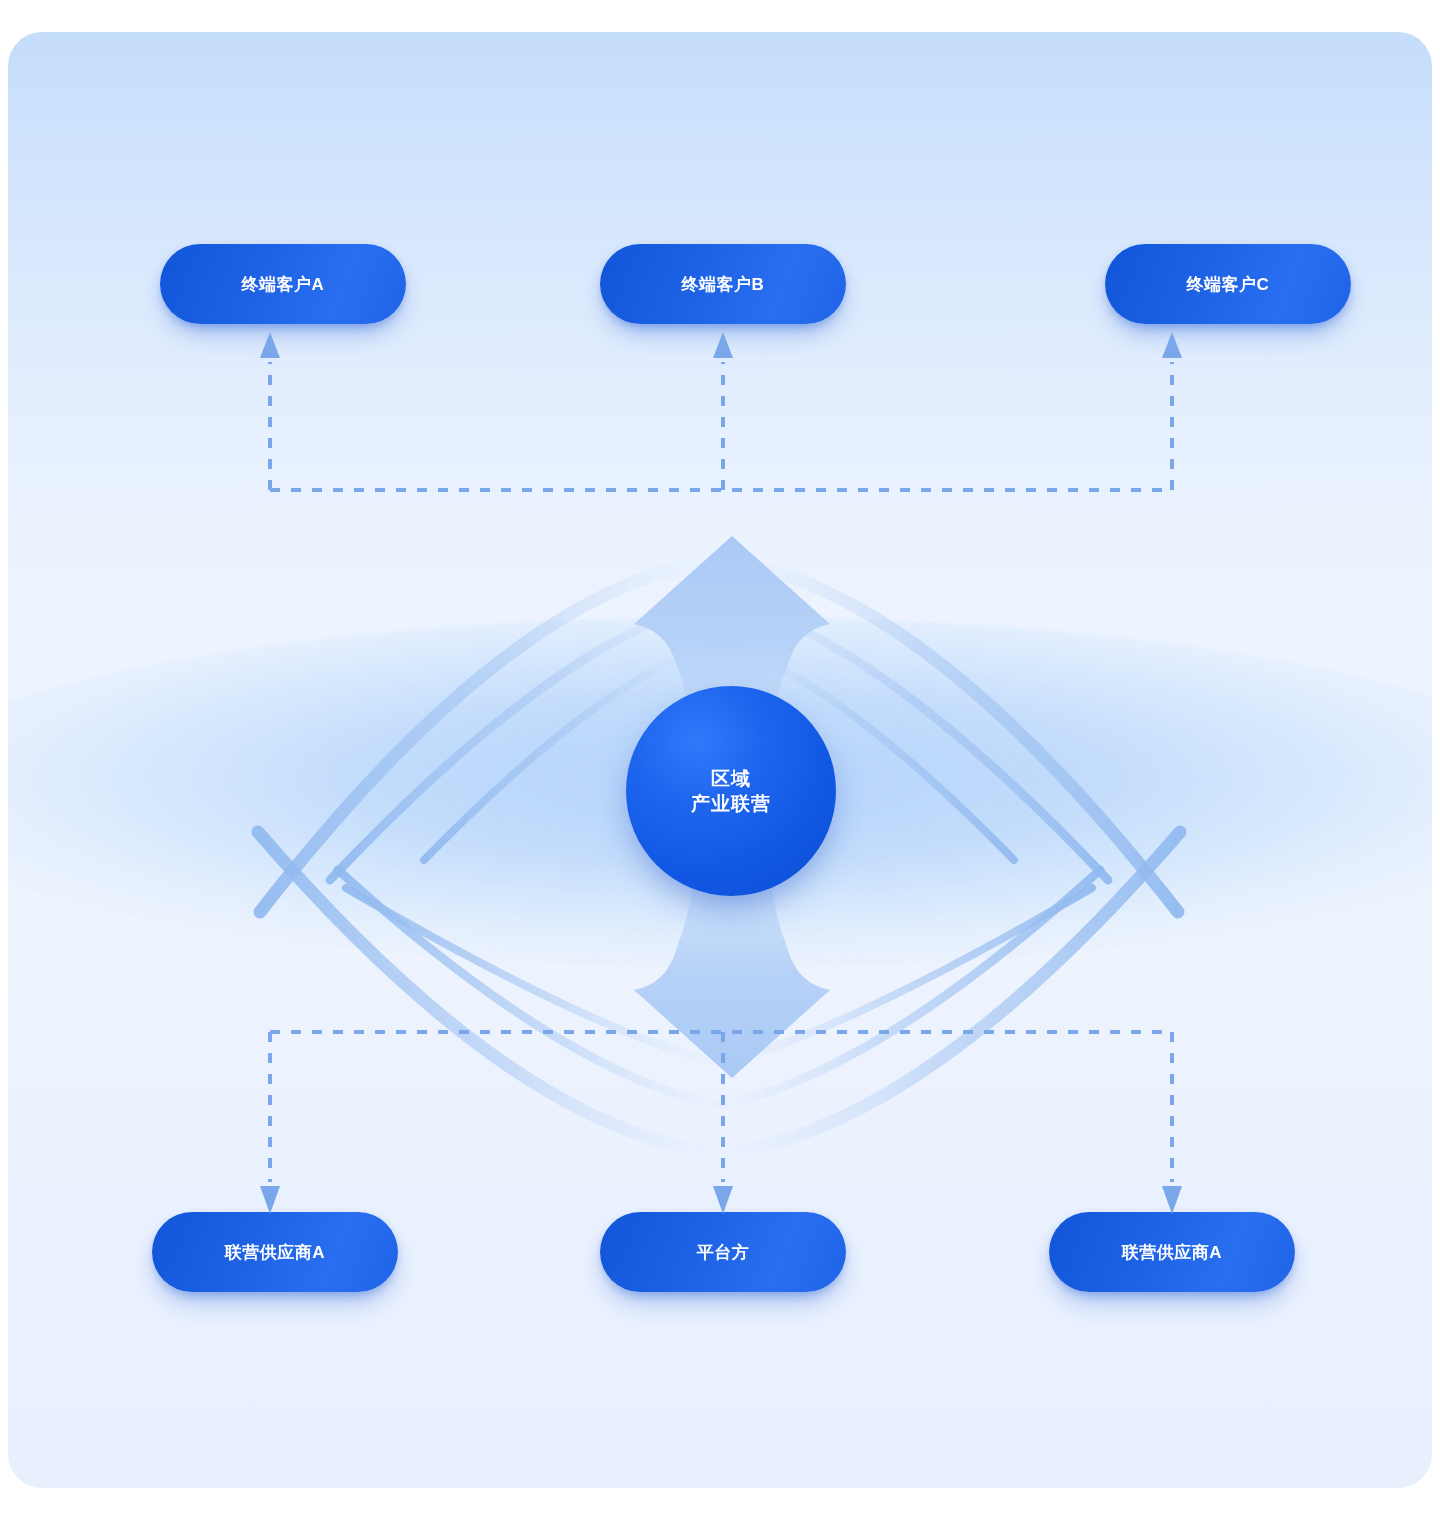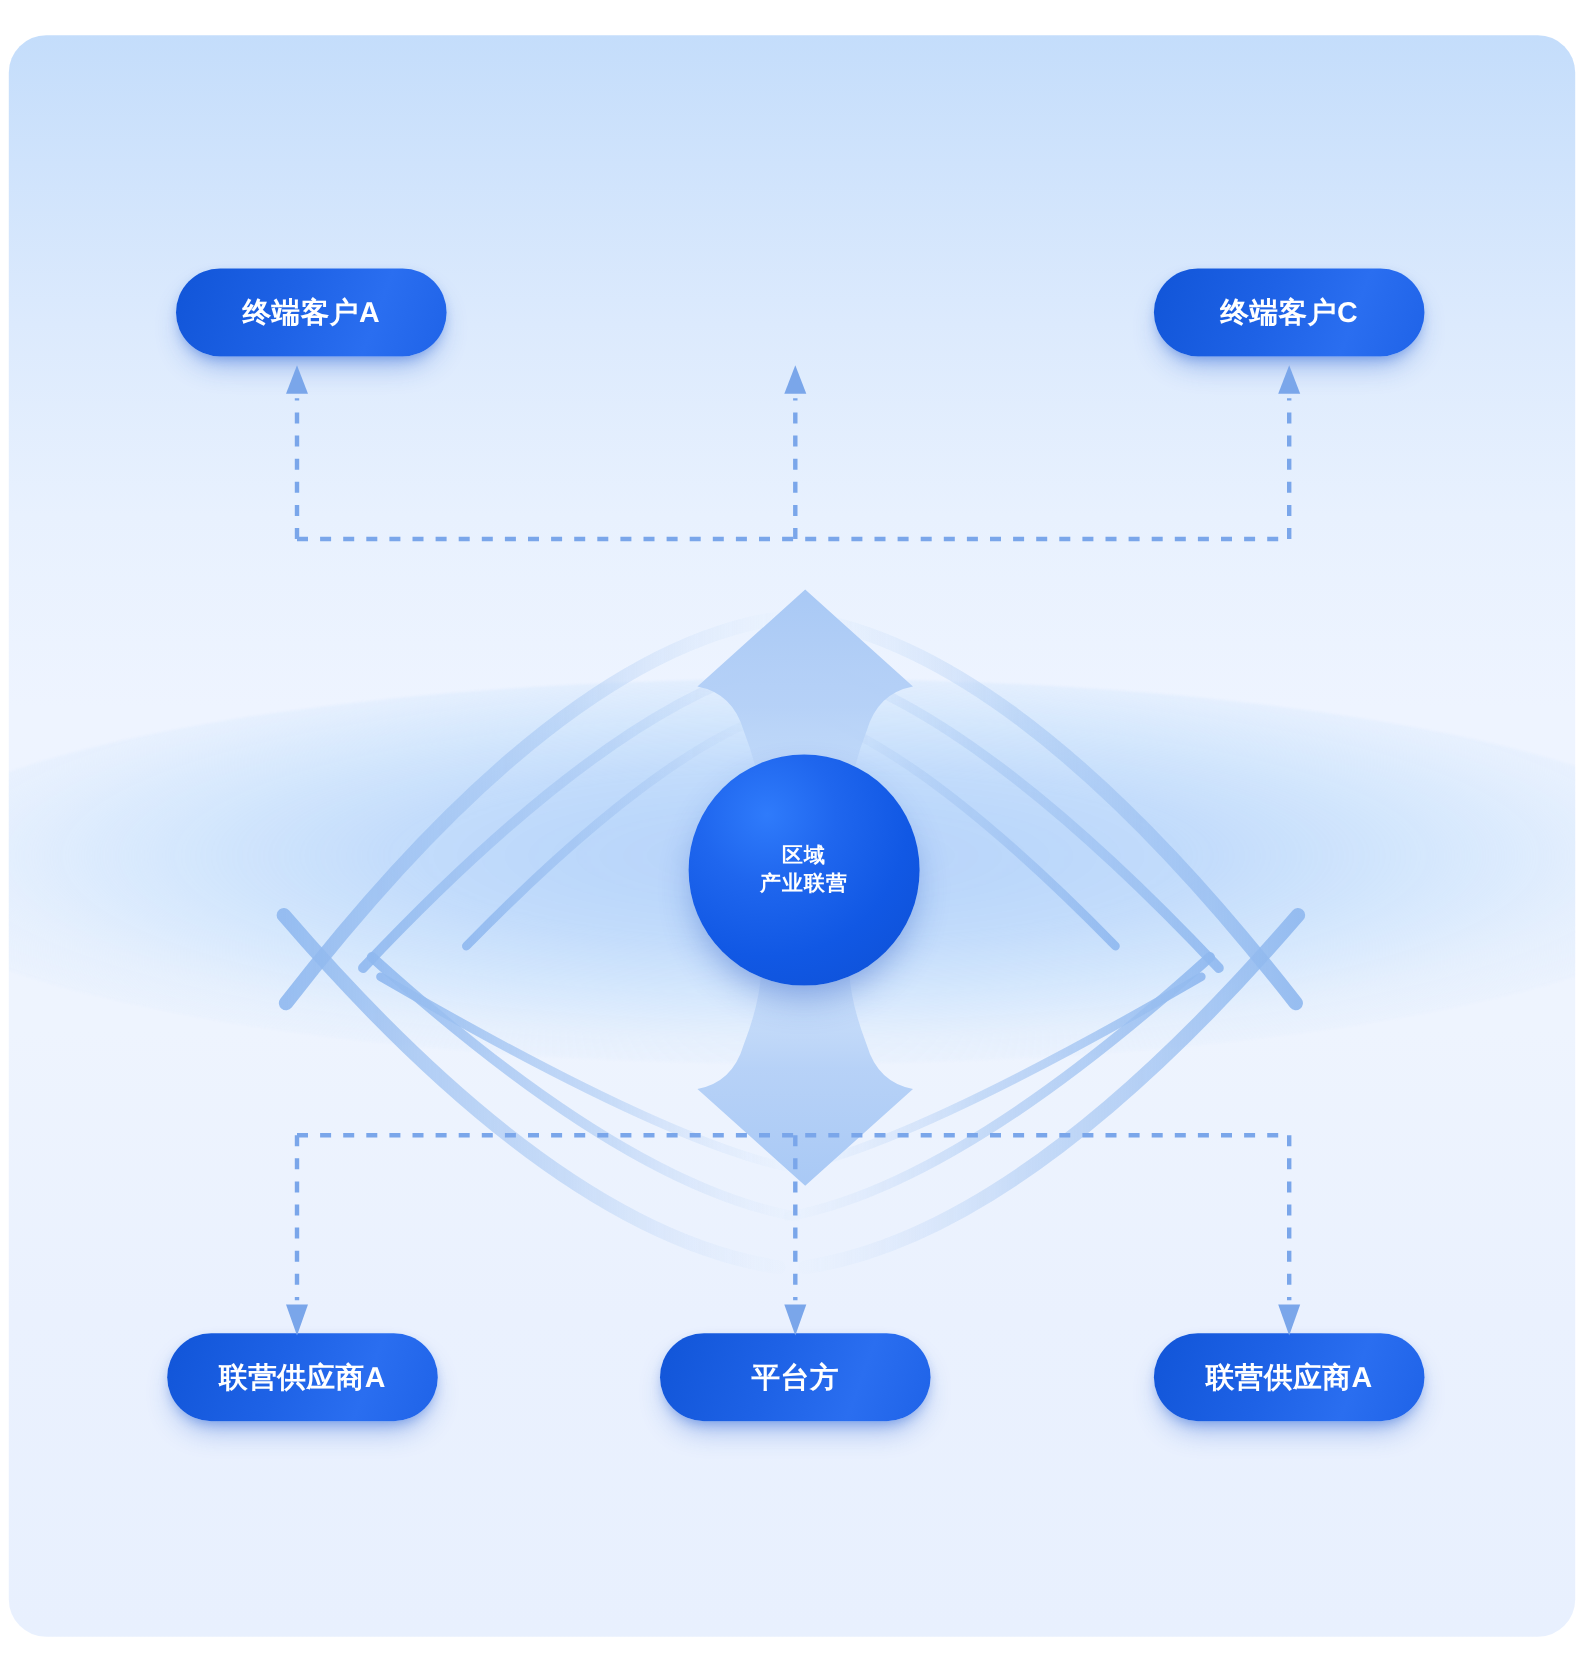--- a/index.html
+++ b/index.html
@@ -35,21 +35,21 @@
 
   
   .pill{
     position:absolute;
     height:80px;
     border-radius:40px;
     display:flex;
     align-items:center;
     justify-content:center;
     color:#ffffff;
-    font-size:26px;
+    font-size:17px;
     font-weight:700;
     letter-spacing:0.5px;
     background:linear-gradient(110deg,#1155d8 0%,#1e62e6 42%,#2a6ef0 72%,#1f63e8 100%);
     box-shadow:0 14px 26px -8px rgba(30,90,210,.45),
                0 4px 10px -2px rgba(30,90,210,.30);
     white-space:nowrap;
   }
   .pill::after{
     content:"";
     position:absolute;
@@ -209,21 +209,24 @@
     </svg>
 
     <div id="core">
       <div id="core-label">区域
 产业联营</div>
     </div>
 
     <div class="pill" style="left:152px;top:212px;width:246px;">
       <span>终端客户A</span>
     </div>
-    <div class="pill" style="left:1041px;top:212px;width:246px;justify-content:center;">
+    <div class="pill" style="left:592px;top:212px;width:246px;">
+      <span>终端客户B</span>
+    </div>
+    <div class="pill" style="left:1097px;top:212px;width:246px;justify-content:center;">
       <span>终端客户C</span>
     </div>
 
     <div class="pill" style="left:144px;top:1180px;width:246px;">
       <span>联营供应商A</span>
     </div>
     <div class="pill" style="left:592px;top:1180px;width:246px;">
       <span>平台方</span>
     </div>
     <div class="pill" style="left:1041px;top:1180px;width:246px;">

